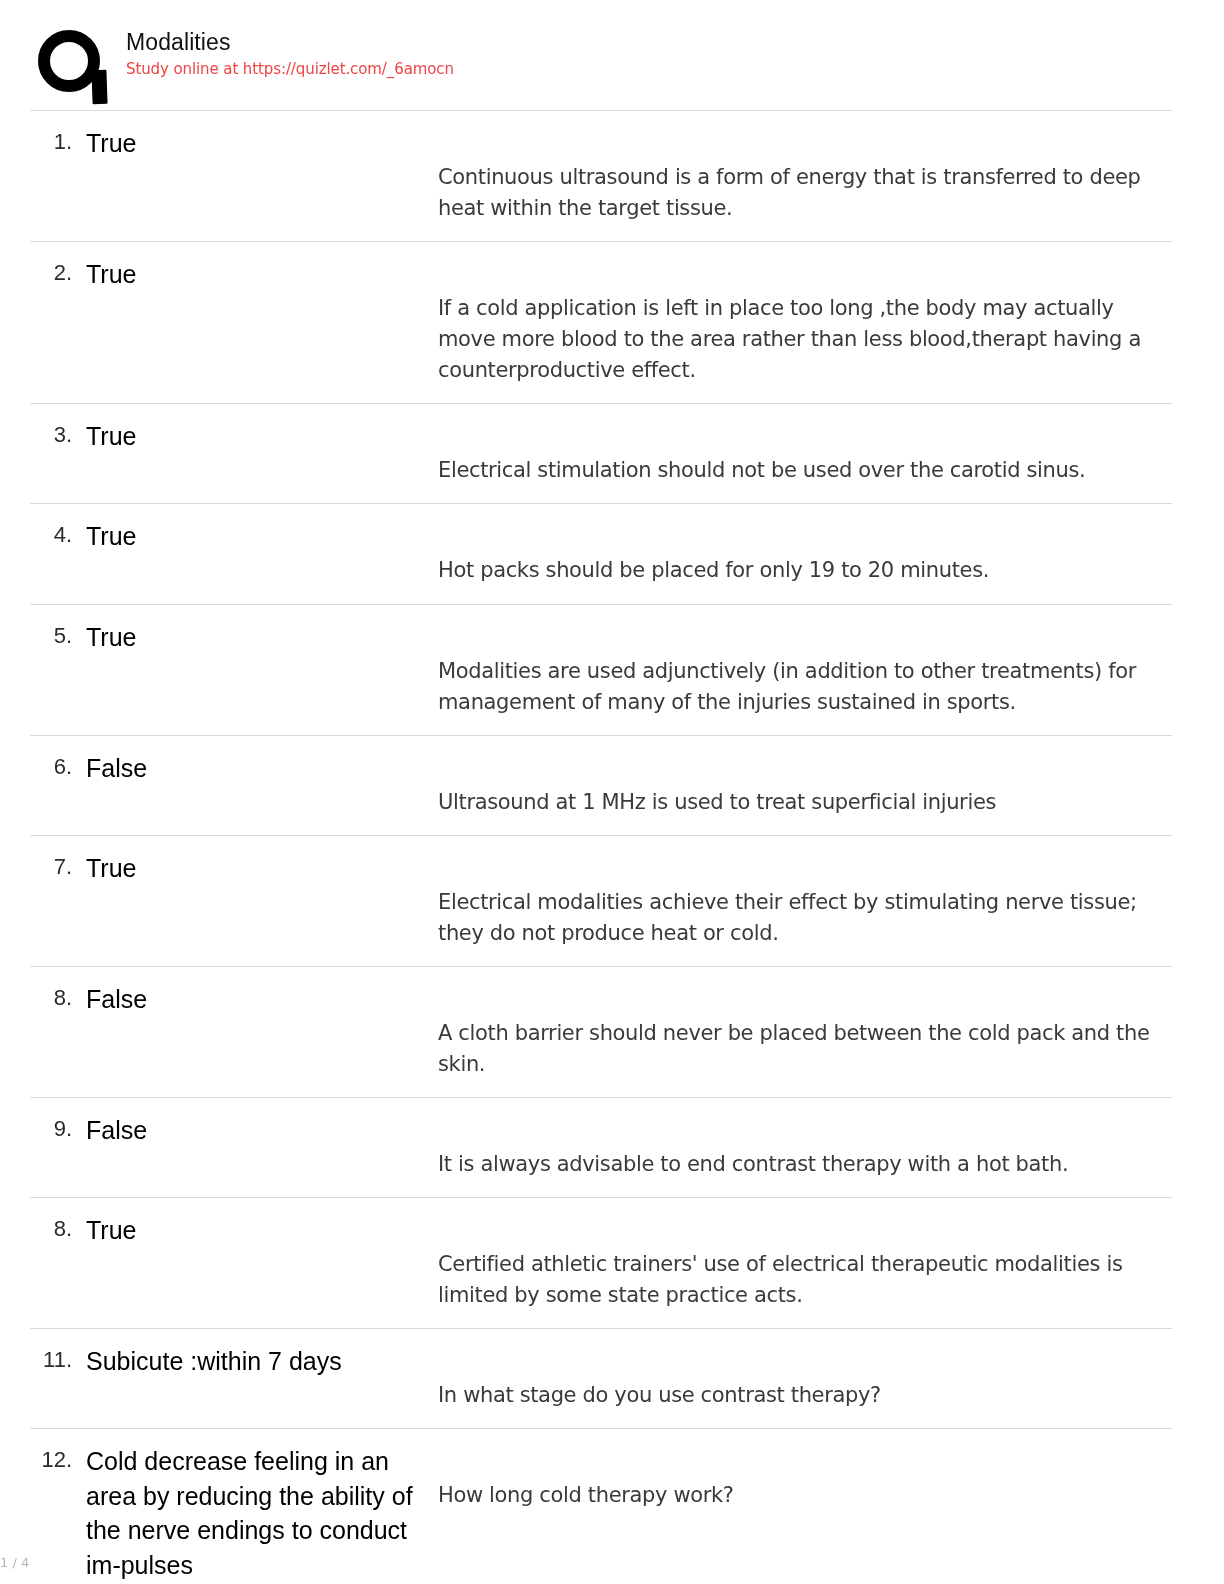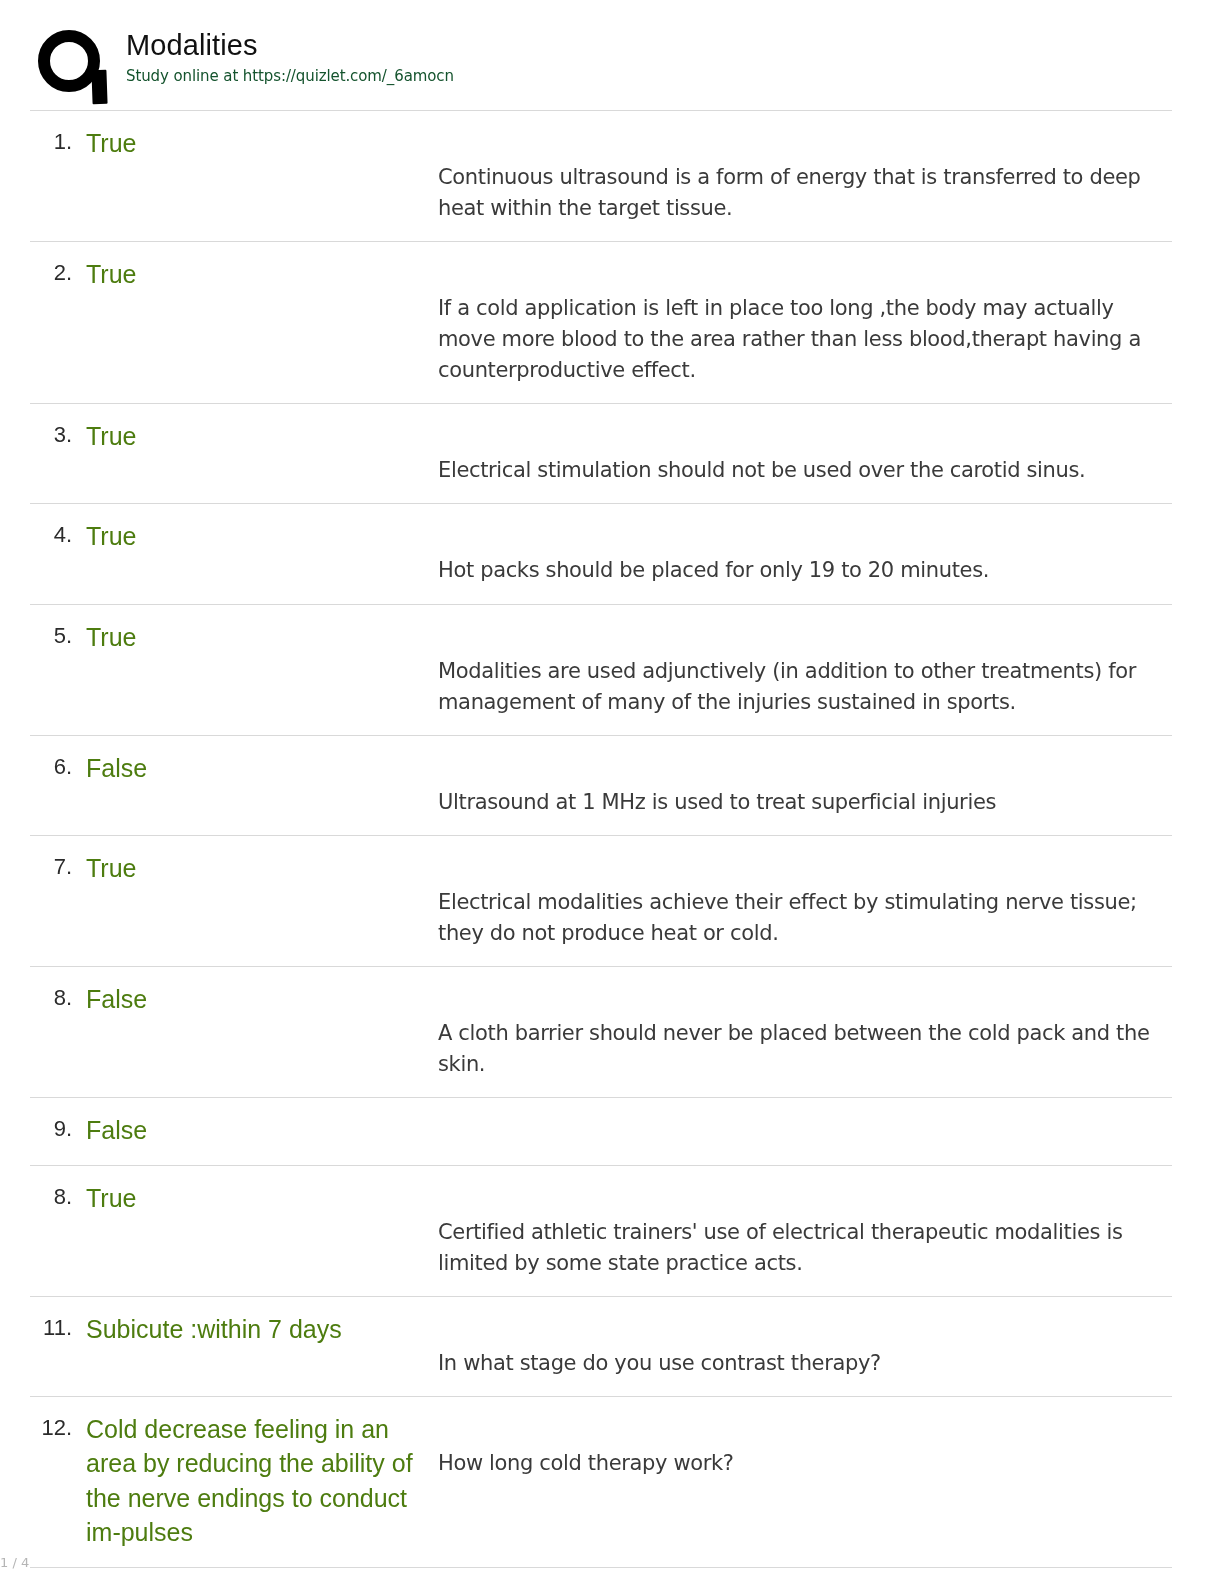--- a/index.html
+++ b/index.html
@@ -55,29 +55,29 @@
     background: #000000;
     right: 5px;
     bottom: 0px;
     transform: rotate(-2deg);
     border-radius: 1px;
   }
   .header-text {
     padding-top: 8px;
   }
   .doc-title {
-    font-size: 29px;
+    font-size: 23px;
     font-weight: 400;
     letter-spacing: 0.1px;
     color: #111111;
     line-height: 1.1;
   }
   .doc-sub {
     font-size: 15px;
-    color: #14532d;
+    color: #ef4444;
     margin-top: 5px;
     font-family: "DejaVu Sans", sans-serif;
     letter-spacing: -0.1px;
   }
 
   
   .rows {
     margin-top: 4px;
     border-top: 1px solid #d9d9d9;
   }
@@ -95,21 +95,21 @@
     text-align: right;
     padding-right: 14px;
     padding-top: 3px;
     font-weight: 400;
     box-sizing: border-box;
   }
   .row-term {
     flex: 0 0 352px;
     font-size: 25px;
     line-height: 1.38;
-    color: #4d7c0f;
+    color: #000000;
     padding-right: 10px;
     box-sizing: border-box;
   }
   .row-def {
     flex: 1 1 auto;
     font-size: 21px;
     line-height: 1.48;
     color: #3a3a3a;
     font-family: "DejaVu Sans", sans-serif;
     letter-spacing: -0.35px;
@@ -188,20 +188,21 @@
 
     <div class="row">
       <div class="row-num">8.</div>
       <div class="row-term">False</div>
       <div class="row-def">A cloth barrier should never be placed between the cold pack and the skin.</div>
     </div>
 
     <div class="row">
       <div class="row-num">9.</div>
       <div class="row-term">False</div>
+      <div class="row-def">It is always advisable to end contrast therapy with a hot bath.</div>
     </div>
 
     <div class="row">
       <div class="row-num">8.</div>
       <div class="row-term">True</div>
       <div class="row-def">Certified athletic trainers' use of electrical therapeutic modalities is limited by some state practice acts.</div>
     </div>
 
     <div class="row">
       <div class="row-num">11.</div>

